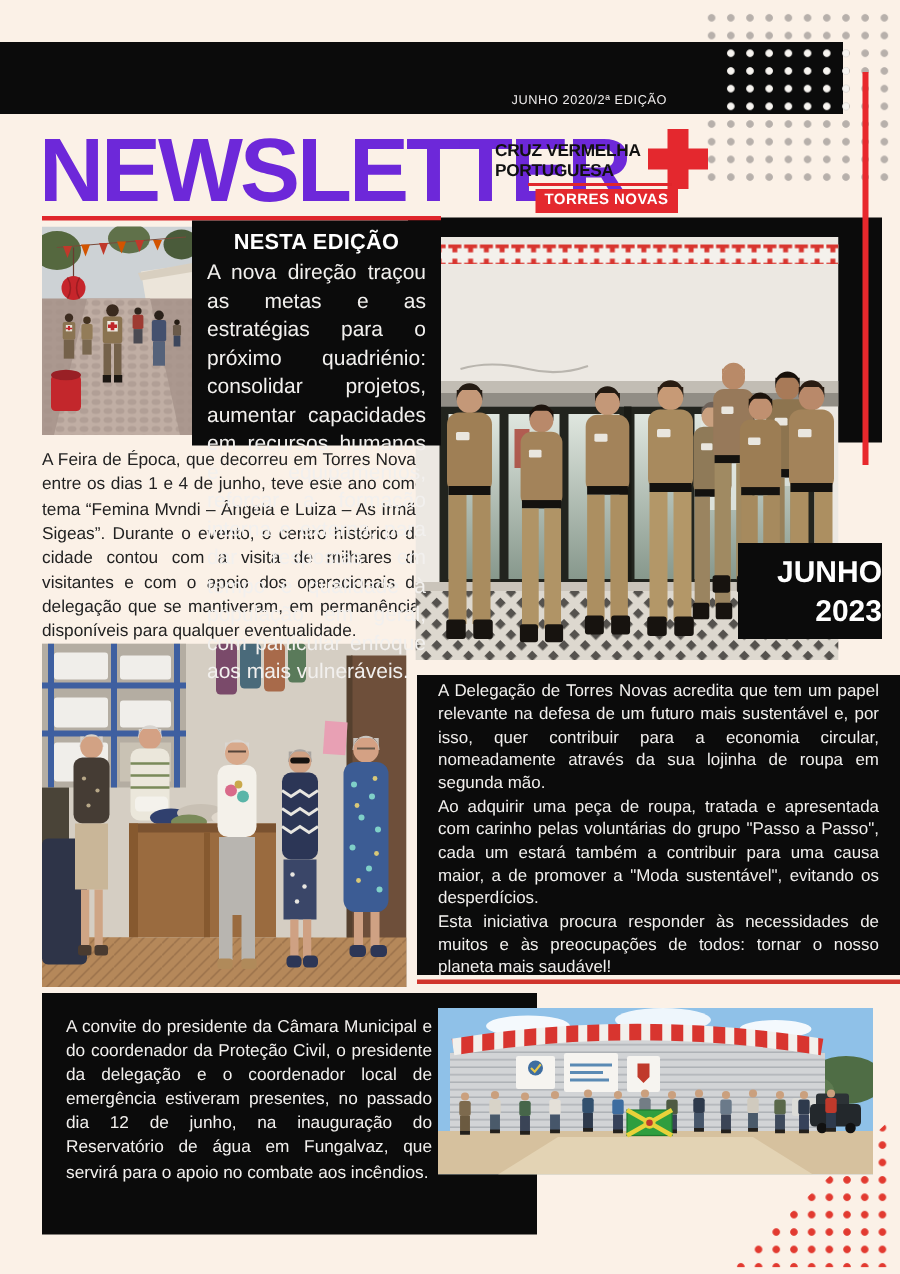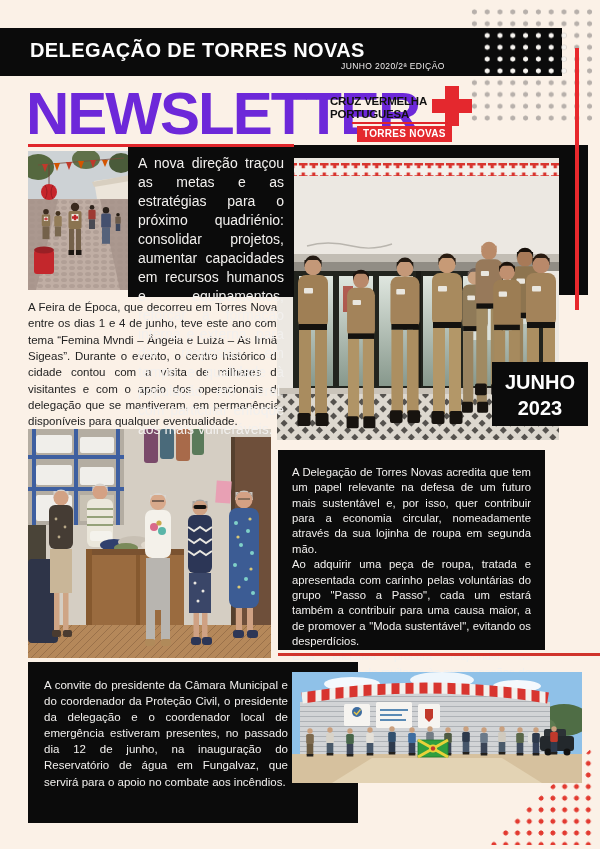--- a/index.html
+++ b/index.html
@@ -43,40 +43,39 @@
   .red-line-right{left:575px;top:48px;width:4px;height:262px;background:#e8282c;z-index:6;}
   
   .nesta-box{left:128px;top:147px;width:166px;height:150px;background:#0b0b0b;z-index:4;padding:7px 10px;box-sizing:border-box;}
   .nesta-title{color:#fff;font-size:14.5px;font-weight:700;text-align:center;letter-spacing:.2px;margin:0 0 2px;}
   .nesta-body{color:#f2f0ee;font-size:14px;line-height:1.36;text-align:justify;margin:0;}
   
   .photo{display:block;z-index:2;}
   .photo-feira{left:28px;top:151px;width:102px;height:139px;}
   .group-backdrop{left:272px;top:145px;width:316px;height:150px;background:#0b0b0b;z-index:1;}
   .photo-group{left:277px;top:158px;width:282px;height:282px;}
-  .date-box{left:492px;top:362px;width:96px;height:64px;background:#0b0b0b;z-index:5;color:#fff;font-weight:700;font-size:20px;line-height:1.3;text-align:center;padding-top:7px;box-sizing:border-box;}
+  .date-box{left:492px;top:362px;width:96px;height:64px;background:#0b0b0b;z-index:5;color:#fff;font-weight:700;font-size:20px;line-height:1.3;text-align:right;padding-top:7px;box-sizing:border-box;}
   .photo-women{left:28px;top:429px;width:243px;height:229px;}
   .photo-reservoir{left:292px;top:672px;width:290px;height:111px;z-index:3;}
   
   .feira-text{left:28px;top:299px;width:255px;font-size:11.5px;line-height:1.42;text-align:justify;color:#222;z-index:2;}
-  .sust-box{left:278px;top:450px;width:267px;height:200px;background:#0b0b0b;z-index:2;padding:15px 14px;box-sizing:border-box;}
+  .sust-box{left:278px;top:450px;width:322px;height:200px;background:#0b0b0b;z-index:2;padding:4px 14px;box-sizing:border-box;}
   .sust-box p{margin:0;color:#f2f0ee;font-size:11.3px;line-height:1.36;text-align:justify;}
   .sust-redline{left:278px;top:653px;width:322px;height:3px;background:#d0342c;z-index:2;}
   .res-box{left:28px;top:662px;width:330px;height:161px;background:#0b0b0b;z-index:2;padding:15px 70px 14px 16px;box-sizing:border-box;}
   .res-text{margin:0;color:#f2f0ee;font-size:11.5px;line-height:1.40;text-align:justify;}
 </style>
 </head>
 <body>
 
 <div id="page">
 
   <div class="abs dots-gray"></div>
 
   <div class="abs header-bar">
-    <div class="abs header-title">DELEGAÇÃO DE TORRES NOVAS</div>
     <div class="abs header-edition">JUNHO 2020/2ª EDIÇÃO</div>
   </div>
   <div class="abs dots-white"></div>
 
   <div class="abs masthead">NEWSLETTER</div>
   <div class="abs red-underline"></div>
 
   <div class="abs brand-text">
     <div>CRUZ VERMELHA</div>
     <div>PORTUGUESA</div>
@@ -154,20 +153,21 @@
       <rect x="1" y="26" width="5" height="22" fill="#74614a"></rect>
       <rect x="-6.5" y="47" width="5.5" height="5" fill="#1c1712"></rect>
       <rect x="1" y="47" width="5.5" height="5" fill="#1c1712"></rect>
     </g>
 
     <rect x="6" y="99" width="20" height="24" rx="3" fill="#c3272c"></rect>
     <ellipse cx="16" cy="99" rx="10" ry="3.5" fill="#992025"></ellipse>
   </svg>
 
   <div class="abs nesta-box">
+    <p class="nesta-title">NESTA EDIÇÃO</p>
     <p class="nesta-body">A nova direção traçou as metas e as estratégias para o próximo quadriénio: consolidar projetos, aumentar capacidades em recursos humanos e equipamentos, reforçar a formação interna e externa, para dar respostas em tempo e qualidade à população em geral, com particular enfoque aos mais vulneráveis.</p>
   </div>
 
   <div class="abs feira-text">A Feira de Época, que decorreu em Torres Novas entre os dias 1 e 4 de junho, teve este ano como tema “Femina Mvndi – Ângela e Luiza – As Irmãs Sigeas”. Durante o evento, o centro histórico da cidade contou com a visita de milhares de visitantes e com o apoio dos operacionais da delegação que se mantiveram, em permanência, disponíveis para qualquer eventualidade.</div>
 
   <div class="abs group-backdrop"></div>
   <svg class="abs photo photo-group" viewBox="0 0 282 282" preserveAspectRatio="none">
     <defs>
       <pattern id="xstrip" width="10.5" height="13" patternUnits="userSpaceOnUse">
         <path d="M3.6 1.5h3.3v2.7h2.7v3.3H6.9v2.7H3.6V7.5H0.9V4.2h2.7z" fill="#d8352f"></path>

